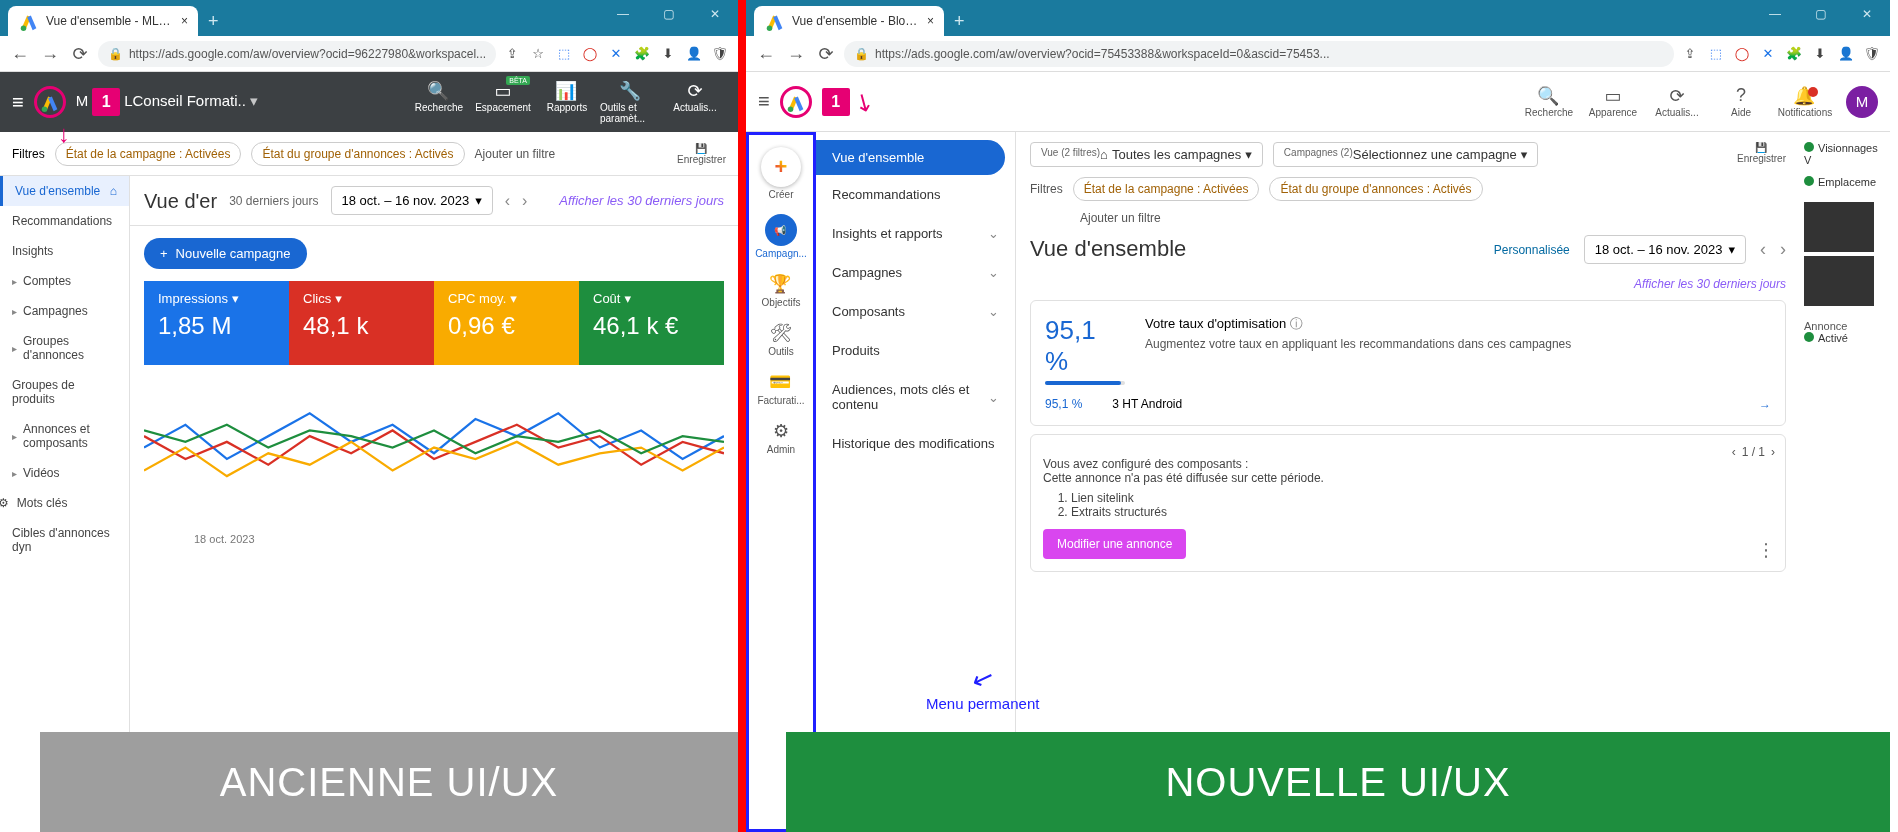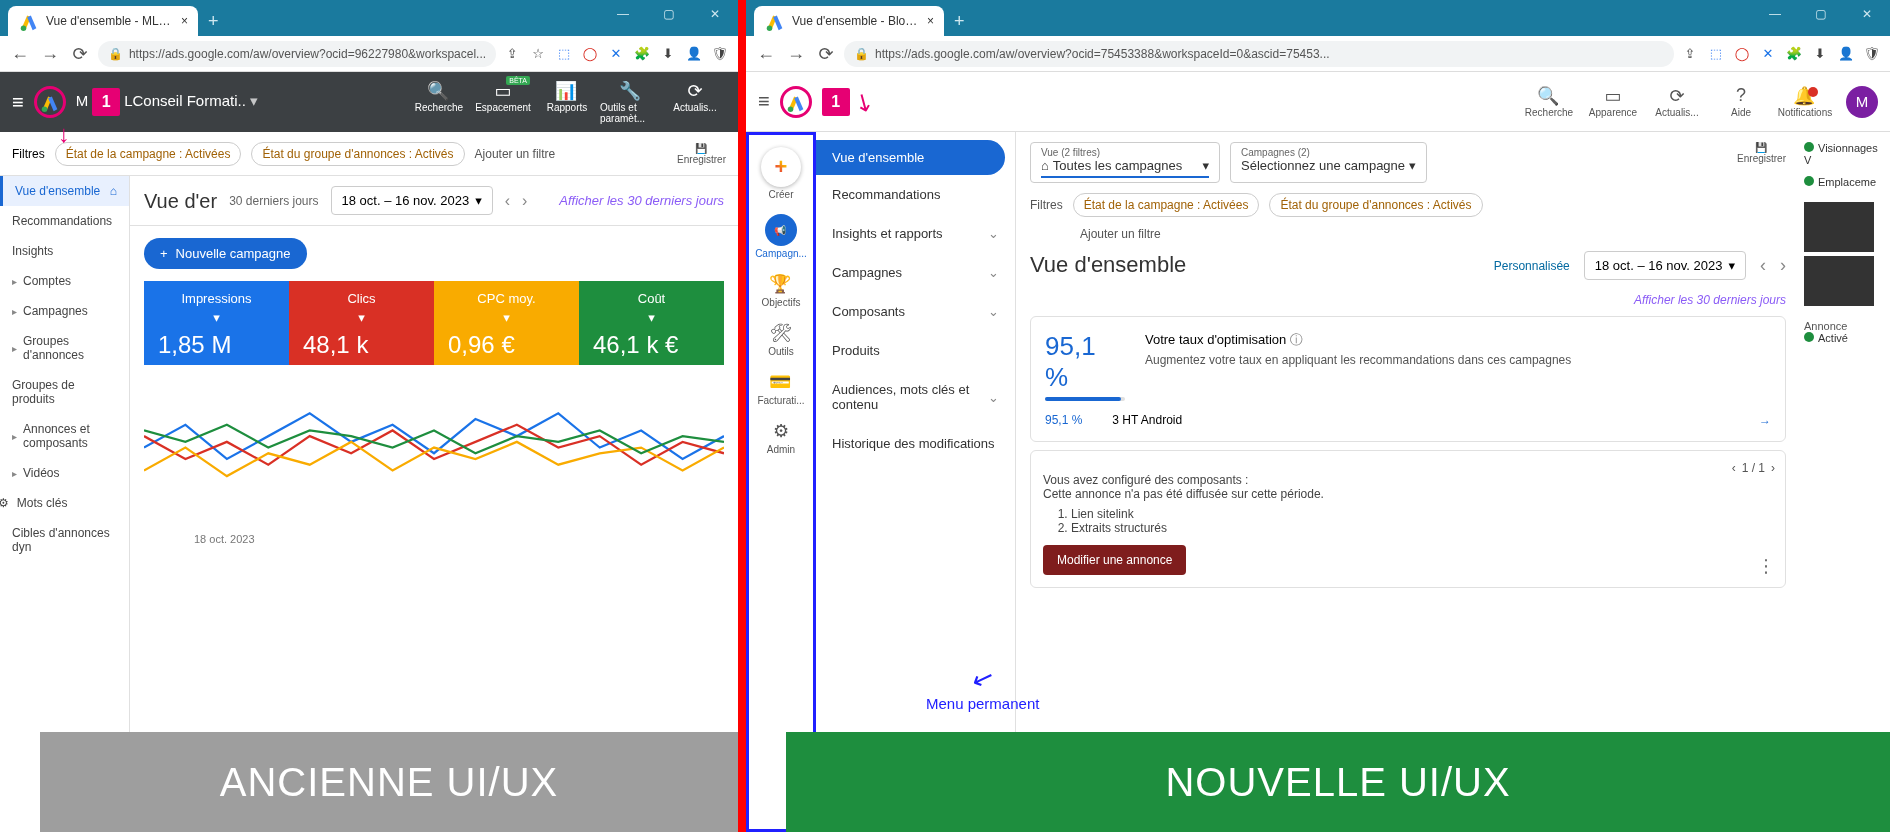--- a/index.html
+++ b/index.html
@@ -46,21 +46,21 @@
 
 .old-main { flex: 1; padding: 0; position: relative; }
 .overview-head { display: flex; align-items: center; padding: 10px 14px; gap: 12px; border-bottom: 1px solid #e0e0e0; }
 .overview-head .title { font-size: 20px; color: #333; line-height: 1.1; }
 .date-box { border: 1px solid #ccc; border-radius: 4px; padding: 6px 10px; font-size: 13px; display: flex; align-items: center; gap: 6px; }
 .show-30 { color: #8b5cf6; font-size: 13px; margin-left: auto; font-style: italic; }
 .new-camp-btn { background: #1967d2; color: #fff; border-radius: 20px; padding: 8px 16px; font-size: 13px; display: inline-flex; align-items: center; gap: 8px; margin: 12px 14px; }
 
 .metrics { display: flex; margin: 0 14px; height: 84px; }
 .metric { flex: 1; color: #fff; padding: 10px 14px; }
-.metric .lbl { font-size: 13px; display: flex; align-items: center; gap: 4px; flex-direction: column; }
+.metric .lbl { font-size: 13px; display: flex; align-items: center; gap: 4px; }
 .metric .val { font-size: 24px; margin-top: 6px; }
 .m-blue { background: #1a73e8; }
 .m-red { background: #d93025; }
 .m-yellow { background: #f9ab00; }
 .m-green { background: #1e8e3e; }
 .chart-box { margin: 14px; height: 160px; position: relative; }
 .chart-date { position: absolute; bottom: -6px; left: 50px; font-size: 11px; color: #777; }
 
 .overlay-label { position: absolute; bottom: 0; left: 40px; right: 0; height: 100px; display: flex; align-items: center; justify-content: center; font-size: 40px; font-weight: 300; color: #fff; letter-spacing: 1px; }
 .overlay-old { background: #9e9e9e; }
@@ -75,37 +75,37 @@
 .rail .r-item.active { color: #1967d2; }
 .rail .r-item.active .ico-bg { background: #1967d2; color: #fff; border-radius: 50%; width: 32px; height: 32px; display: flex; align-items: center; justify-content: center; }
 
 .sub-nav { width: 200px; border-right: 1px solid #e0e0e0; padding: 8px 0; font-size: 13px; }
 .sub-nav .pill { background: #1967d2; color: #fff; border-radius: 0 20px 20px 0; padding: 10px 16px; margin-right: 10px; }
 .sub-nav .s-item { padding: 12px 16px; color: #333; display: flex; justify-content: space-between; align-items: center; }
 .sub-nav .chev { color: #888; }
 
 .new-main { flex: 1; padding: 10px 14px; overflow: hidden; }
 .view-selectors { display: flex; gap: 10px; }
-.vs-box { border: 1px solid #ccc; border-radius: 4px; padding: 4px 10px; font-size: 11px; min-width: 190px; display: flex; flex-direction: column; }
+.vs-box { border: 1px solid #ccc; border-radius: 4px; padding: 4px 10px; font-size: 11px; min-width: 190px; display: flex; }
 .vs-box .top { color: #666; font-size: 10px; }
 .vs-box .bot { color: #333; font-size: 13px; display: flex; align-items: center; gap: 4px; }
 .vs-box .bar { height: 2px; background: #1967d2; margin-top: 3px; }
 .filters-row-new { display: flex; align-items: center; gap: 10px; padding: 10px 0; font-size: 12px; color: #555; }
 .overview-title-new { display: flex; align-items: center; gap: 14px; padding: 10px 0; }
 .overview-title-new .t { font-size: 22px; color: #333; line-height: 1.1; }
 .opt-card { border: 1px solid #e0e0e0; border-radius: 6px; padding: 14px; margin-top: 8px; }
 .opt-pct { color: #1967d2; font-size: 26px; }
 .opt-bar { height: 4px; background: #e0e0e0; border-radius: 2px; margin-top: 4px; position: relative; }
 .opt-bar::after { content: ''; position: absolute; left: 0; top: 0; bottom: 0; width: 95%; background: #1967d2; border-radius: 2px; }
 .opt-sub { font-size: 12px; color: #555; margin-top: 4px; }
 .opt-row2 { display: flex; gap: 30px; margin-top: 12px; font-size: 12px; }
 .opt-row2 .pct2 { color: #1967d2; }
 .note-card { border: 1px solid #e0e0e0; border-radius: 6px; padding: 12px; margin-top: 8px; font-size: 12px; color: #444; position: relative; }
 .note-card ol { margin: 6px 0 10px 28px; }
-.mod-btn { background: #7f1d1d; color: #fff; border-radius: 4px; padding: 8px 14px; display: inline-block; font-size: 12px; }
+.mod-btn { background: #d946ef; color: #fff; border-radius: 4px; padding: 8px 14px; display: inline-block; font-size: 12px; }
 .kebab { position: absolute; right: 10px; bottom: 10px; color: #666; font-size: 18px; }
 .pager { position: absolute; right: 10px; top: 10px; font-size: 12px; color: #555; display: flex; gap: 6px; align-items: center; }
 
 .side-cards { width: 90px; padding: 10px 4px; font-size: 11px; color: #333; }
 .legend-dot { width: 10px; height: 10px; border-radius: 50%; display: inline-block; margin-right: 4px; }
 .thumb { width: 70px; height: 50px; background: #333; margin: 4px 0; }
 .menu-annot { position: absolute; font-size: 15px; color: #2020ff; font-weight: 500; text-align: center; }
 
 svg.ads-logo { width: 22px; height: 22px; }
 </style>

